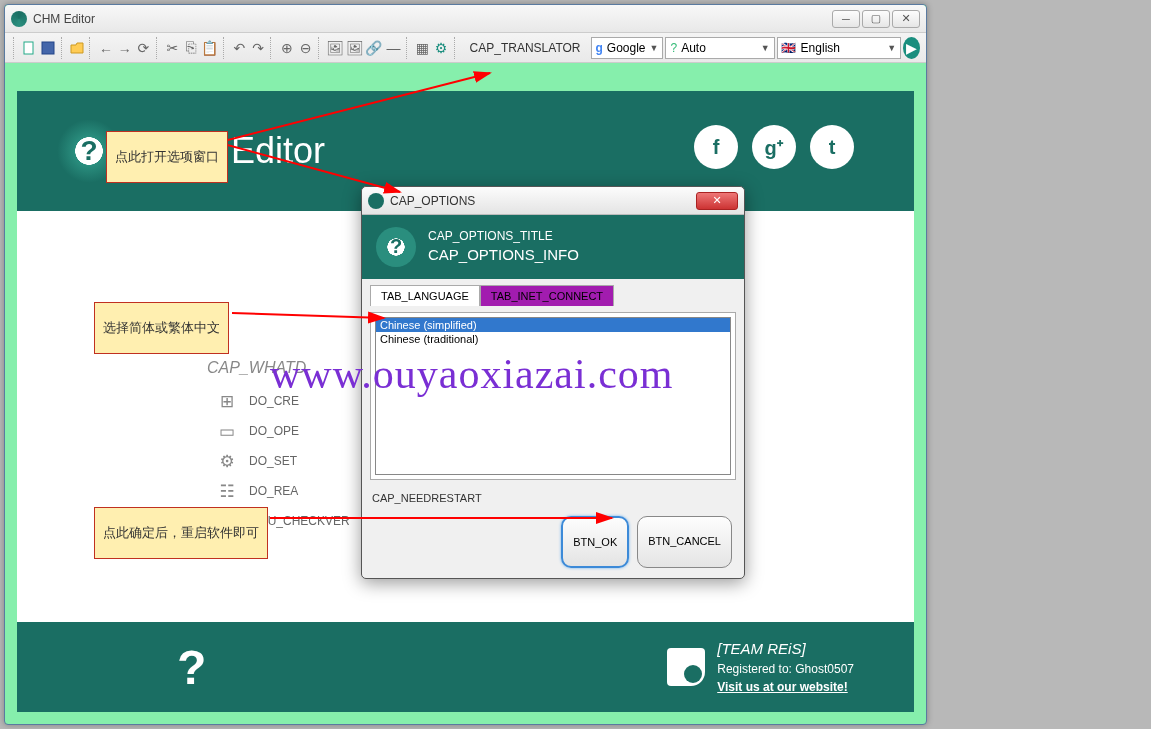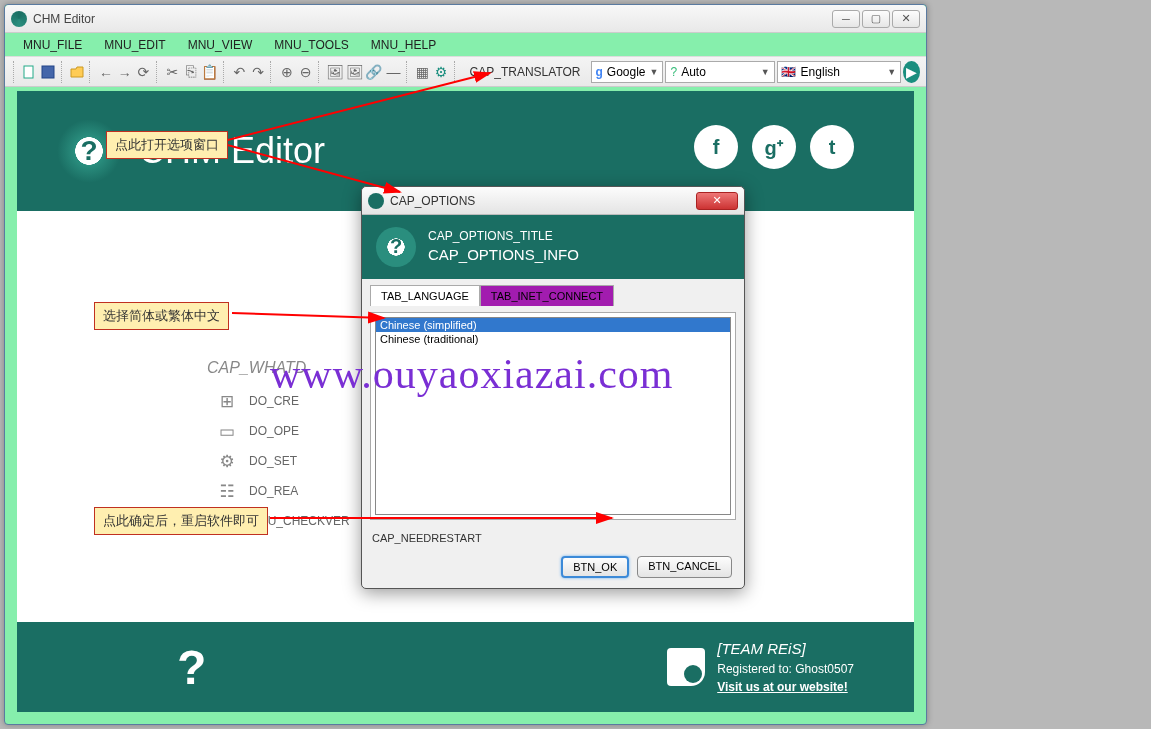--- a/index.html
+++ b/index.html
@@ -47,54 +47,47 @@
 .dlg-title .dt{flex:1;color:#333}
 .dlg-close{width:42px;height:18px;background:linear-gradient(#e77,#c33);border:1px solid #a22;border-radius:3px;color:#fff;display:flex;align-items:center;justify-content:center;cursor:pointer;font-size:11px}
 .dlg-head{height:64px;background:#1a6e63;display:flex;align-items:center;padding:0 14px;gap:12px}
 .dlg-head .dhic{width:40px;height:40px;border-radius:50%;background:radial-gradient(circle,#fff 30%,#2a8e7e 31%);position:relative}
 .dlg-head .dhic::after{content:"?";position:absolute;left:50%;top:50%;transform:translate(-50%,-52%);color:#1a6e63;font-size:20px;font-weight:bold}
 .dlg-head .dht{color:#fff;font-family:monospace;font-size:13px;line-height:1.3}
 .tabs{display:flex;margin:6px 8px 6px 8px}
 .tab{padding:4px 10px;border:1px solid #aaa;background:#a21caf;cursor:pointer;border-bottom:none;position:relative;font-size:11px}
 .tab.active{background:#fff;z-index:2}
 .tabbody{margin:0 8px 6px 8px;border:1px solid #aaa;background:#fff;padding:4px}
-.langlist{border:1px solid #888;height:198px;overflow:auto;background:#fff}
+.langlist{border:1px solid #888;height:158px;overflow:auto;background:#fff}
 .langitem{padding:1px 4px;cursor:pointer;font-size:11px}
 .langitem.sel{background:#3178cd;color:#fff}
 .restart{padding:6px 10px;color:#333;font-size:11px}
 .dlg-btns{display:flex;justify-content:flex-end;gap:8px;padding:6px 12px 10px}
-.dbtn{padding:3px 10px;border:1px solid #888;background:linear-gradient(#fdfdfd,#e4e4e4);border-radius:4px;cursor:pointer;font-size:11px}
+.dbtn{padding:18px 10px;border:1px solid #888;background:linear-gradient(#fdfdfd,#e4e4e4);border-radius:10px;cursor:pointer;font-size:11px}
 .dbtn.primary{border:2px solid #3c8ad8;box-shadow:0 0 3px #6ab0f0}
 
 
-.annot{position:absolute;background:#ffefb0;border:1px solid #c03020;padding:4px 8px;color:#333;font-size:13px;z-index:20}
+.annot{position:absolute;background:#ffefb0;border:1px solid #c03020;padding:16px 8px;color:#333;font-size:13px;z-index:20}
 .arrow{position:absolute;pointer-events:none;z-index:19}
 .watermark{position:absolute;left:270px;top:350px;font-size:42px;color:#7a2fd4;font-family:"Times New Roman",serif;z-index:30;pointer-events:none;letter-spacing:1px}
 </style>
 </head>
 <body>
 
 <div class="window">
   <div class="titlebar">
     <div class="app-icon"></div>
     <div class="title">CHM Editor</div>
     <div class="win-btns">
       <div class="win-btn">─</div>
       <div class="win-btn">▢</div>
       <div class="win-btn">✕</div>
     </div>
   </div>
 
-  <div class="menubar">
-    <div class="mi">MNU_FILE</div>
-    <div class="mi">MNU_EDIT</div>
-    <div class="mi">MNU_VIEW</div>
-    <div class="mi">MNU_TOOLS</div>
-    <div class="mi">MNU_HELP</div>
-  </div>
 
   <div class="toolbar">
     <div class="tsep"></div>
     <div class="tbtn">
         <svg viewBox="0 0 16 16">
           <rect x="3" y="2" width="9" height="12" fill="#fff" stroke="#2a8"></rect>
         </svg>
       </div>
     <div class="tbtn">
         <svg viewBox="0 0 16 16">

